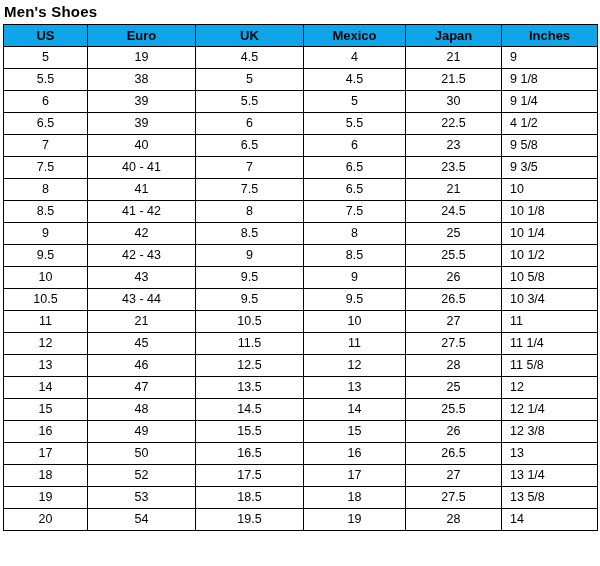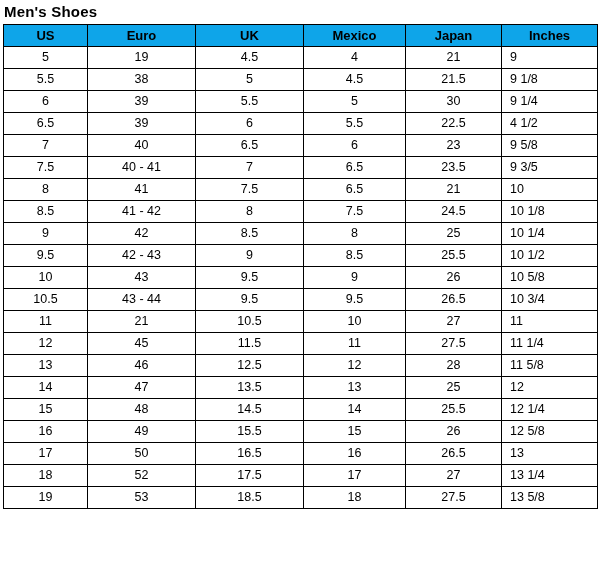--- a/index.html
+++ b/index.html
@@ -222,21 +222,21 @@
           <td>14</td>
           <td>25.5</td>
           <td class="col-inches">12 1/4</td>
         </tr>
       <tr>
           <td>16</td>
           <td>49</td>
           <td>15.5</td>
           <td>15</td>
           <td>26</td>
-          <td class="col-inches">12 5/8</td>
+          <td class="col-inches">12 3/8</td>
         </tr>
       <tr>
           <td>17</td>
           <td>50</td>
           <td>16.5</td>
           <td>16</td>
           <td>26.5</td>
           <td class="col-inches">13</td>
         </tr>
       <tr>
@@ -248,15 +248,23 @@
           <td class="col-inches">13 1/4</td>
         </tr>
       <tr>
           <td>19</td>
           <td>53</td>
           <td>18.5</td>
           <td>18</td>
           <td>27.5</td>
           <td class="col-inches">13 5/8</td>
         </tr>
+      <tr>
+          <td>20</td>
+          <td>54</td>
+          <td>19.5</td>
+          <td>19</td>
+          <td>28</td>
+          <td class="col-inches">14</td>
+        </tr>
     </tbody>
   </table>
 </div>
 
 </body></html>

